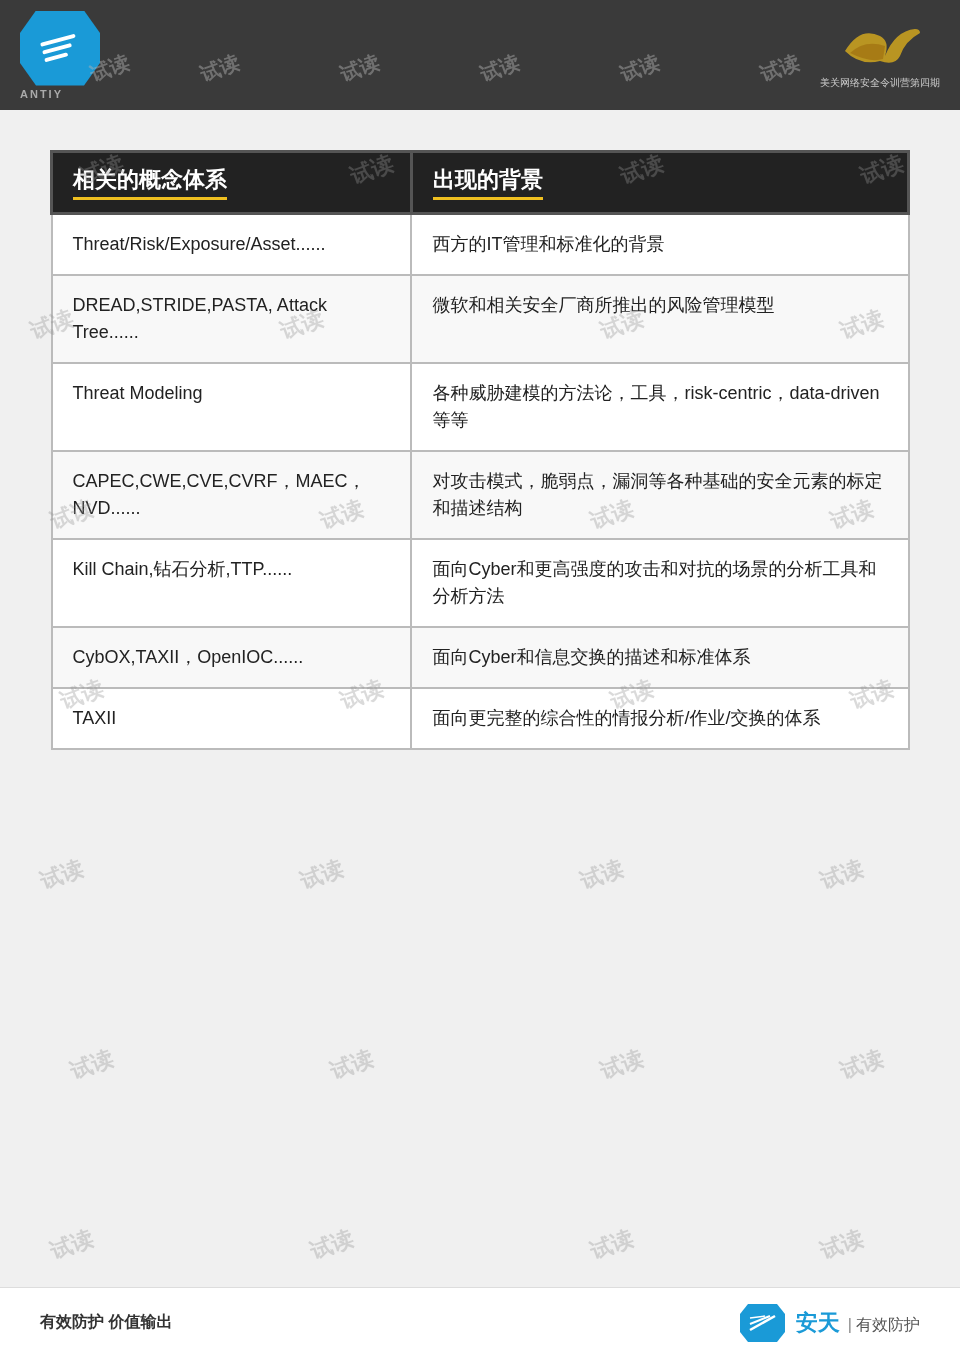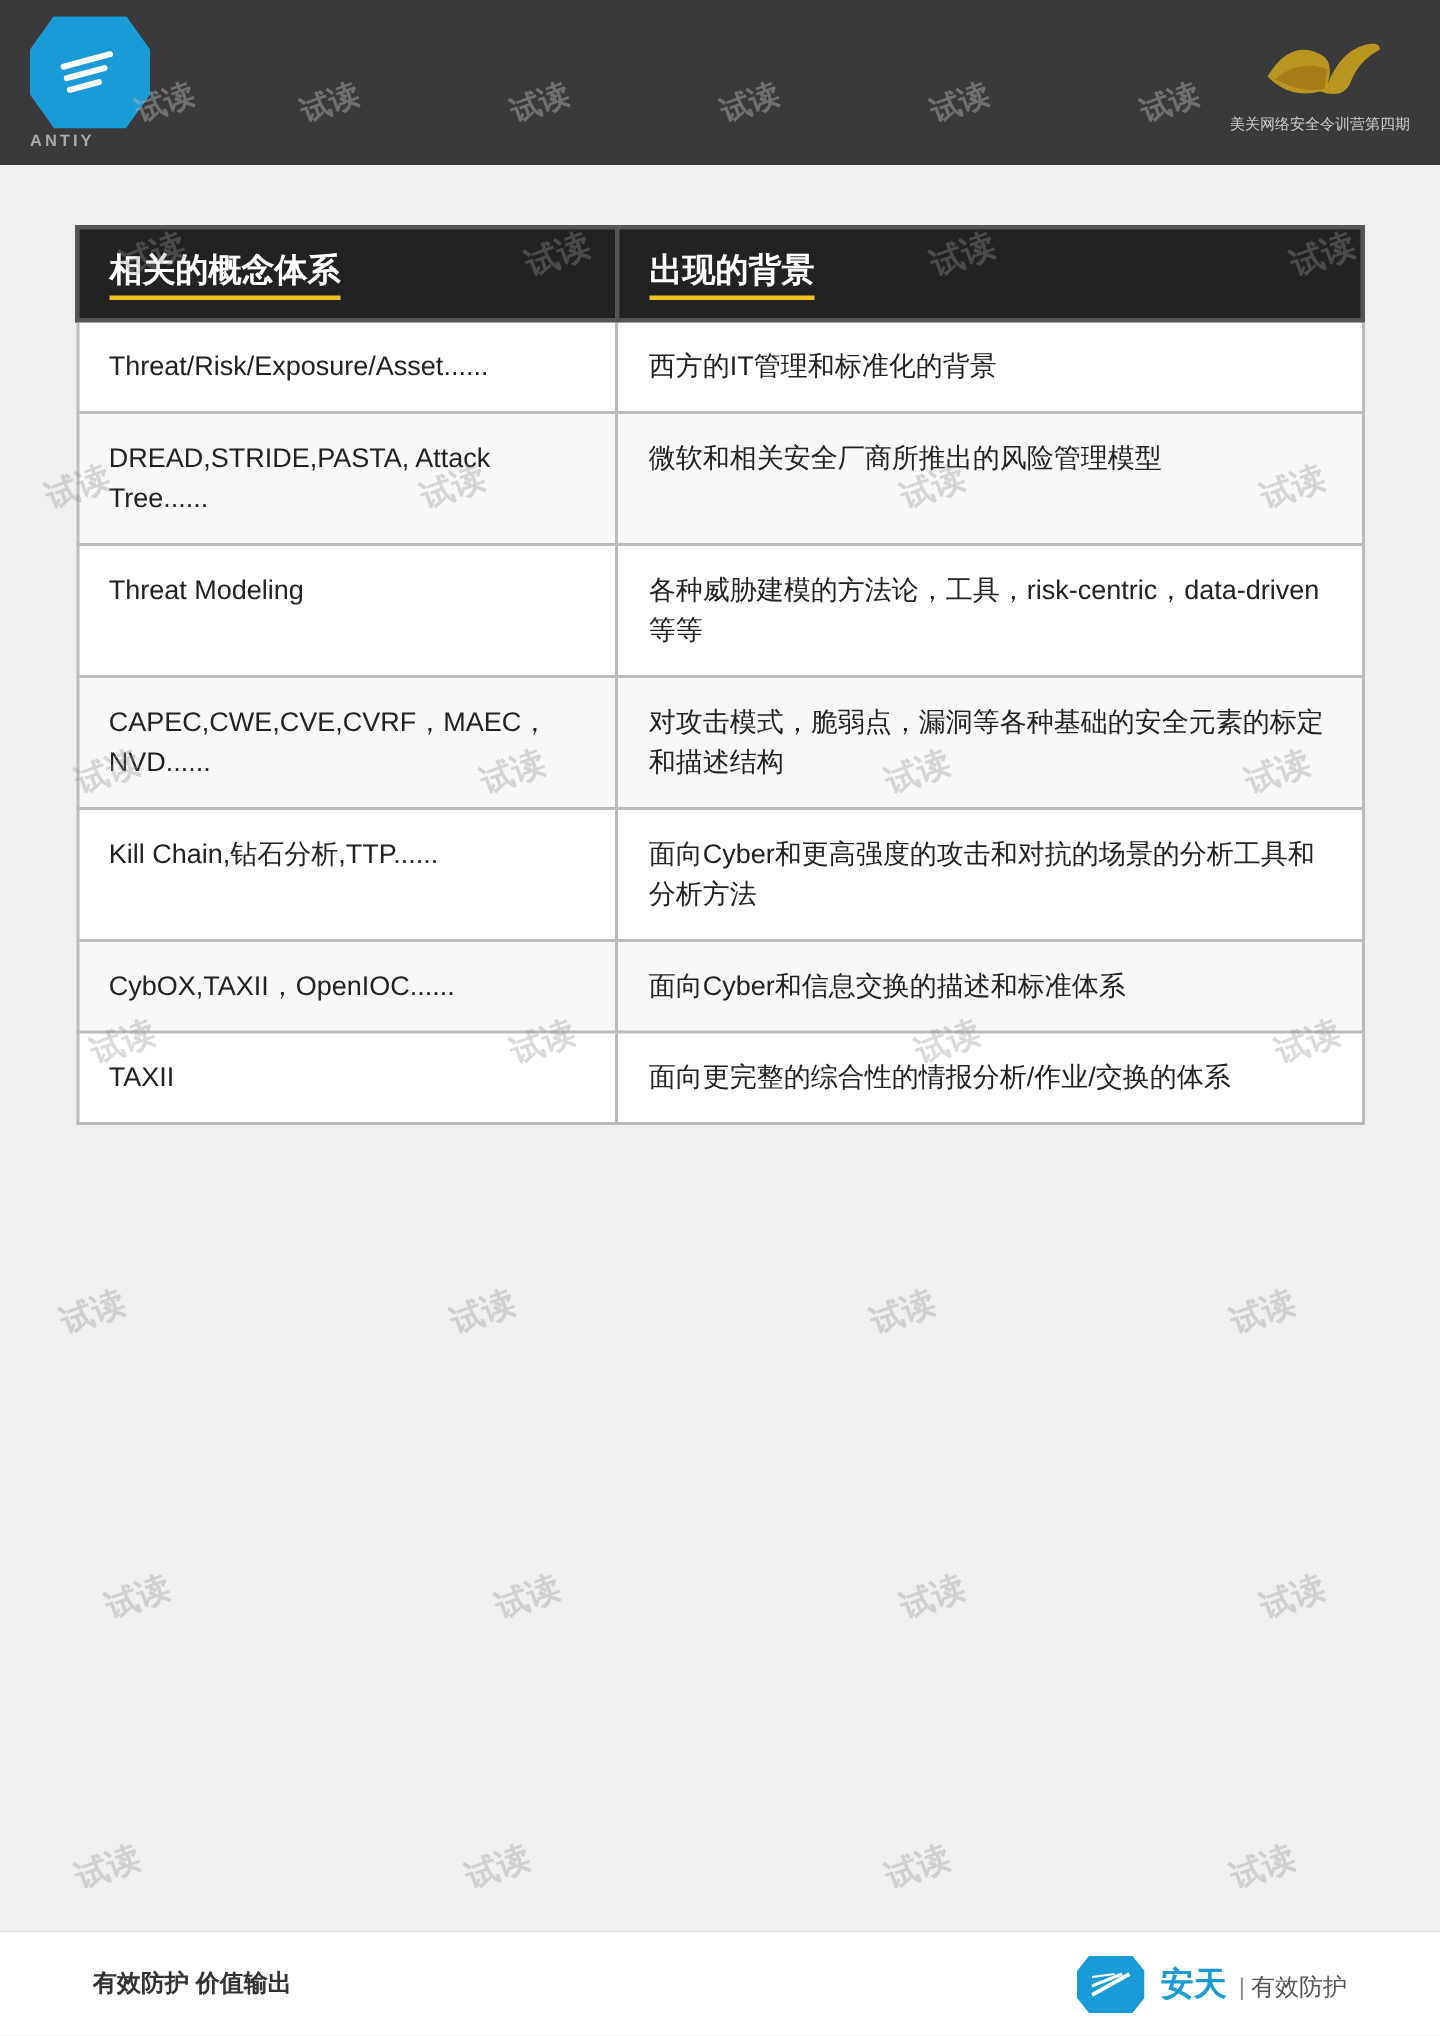--- a/index.html
+++ b/index.html
@@ -96,21 +96,21 @@
     .footer {
       position: absolute;
       bottom: 0;
       left: 0;
       right: 0;
       height: 70px;
       background: white;
       display: flex;
       align-items: center;
       justify-content: space-between;
-      padding: 0 62px;
+      padding: 0 40px;
       border-top: 1px solid #ddd;
     }
 
     .footer-left {
       font-size: 16px;
       color: #333;
       font-weight: bold;
     }
 
     .footer-right {

